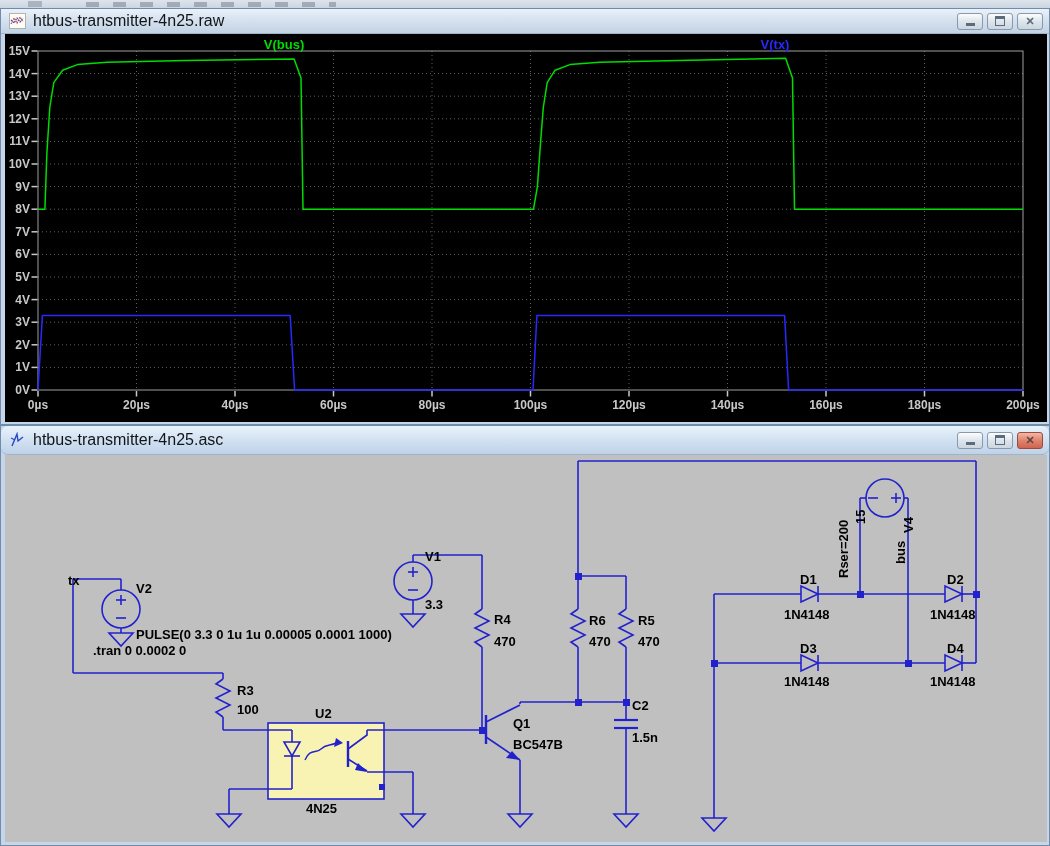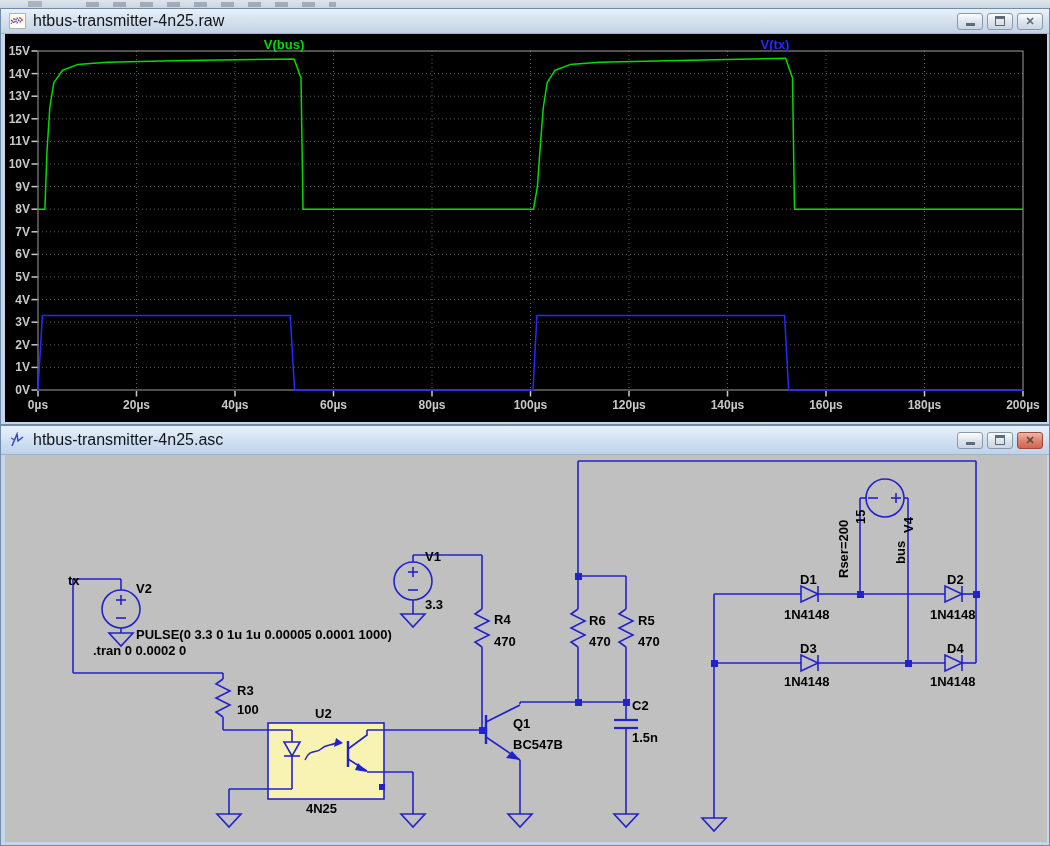--- a/index.html
+++ b/index.html
@@ -30,21 +30,21 @@
   .schem-window{top:425px;height:421px;}
 
   .titlebar{
     position:relative;display:flex;align-items:center;
     padding:0 6px 0 8px;
     background:linear-gradient(180deg,#eaf1f9,#d6e2ef 45%,#c3d3e4);
     border-bottom:1px solid #9fb4c9;
   }
   .wave-window .titlebar{height:24px;}
   .schem-window .titlebar{height:28px;
-    background:linear-gradient(180deg,#e9f2fb,#d4e3f3 45%,#bed2e8);}
+    background:linear-gradient(180deg,#e9f2fb,#d4e3f3 45%,#bed2e8);border-radius:7px;}
   .win-icon{width:17px;height:16px;margin-right:7px;flex:0 0 auto;display:inline-block;}
   .win-title{
     font-size:16px;color:#10151a;flex:1 1 auto;white-space:nowrap;overflow:hidden;
   }
   .win-controls{display:flex;align-items:center;gap:4px;margin-left:8px;}
   .win-btn{
     width:26px;height:17px;border:1px solid #8699ad;border-radius:3px;
     background:linear-gradient(180deg,#fdfdfd,#dde5ec 50%,#ccd6df);
     display:flex;align-items:center;justify-content:center;
     box-sizing:border-box;

